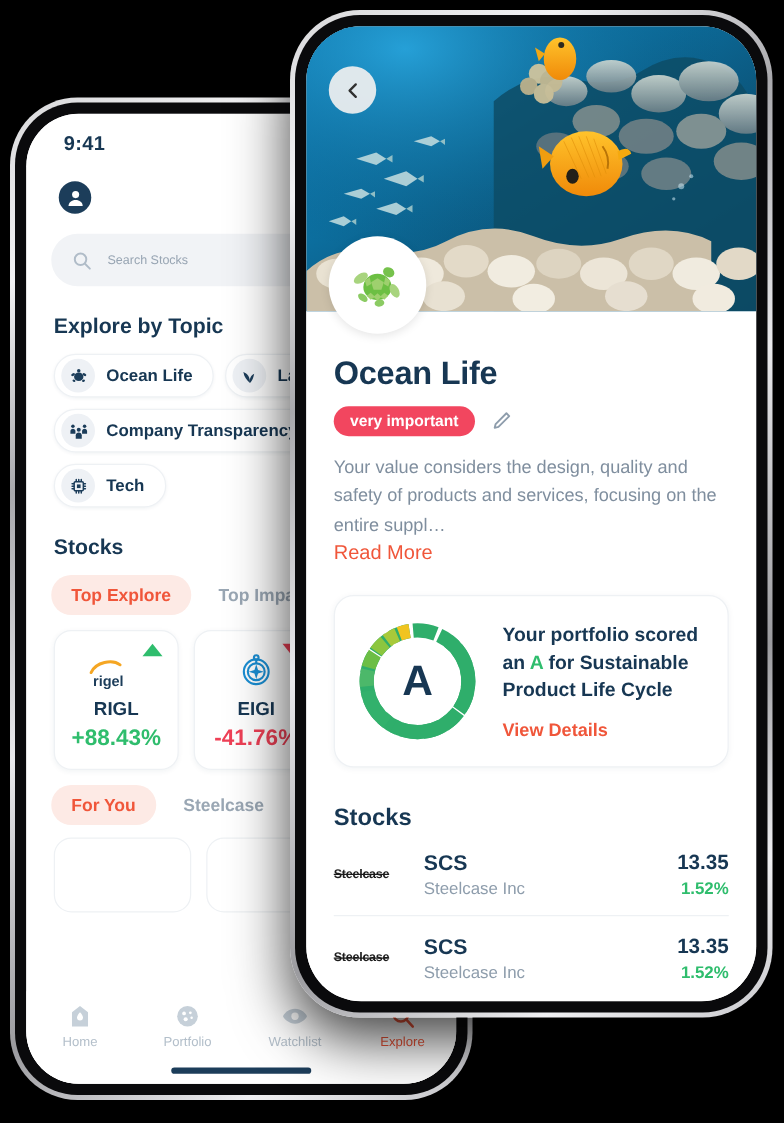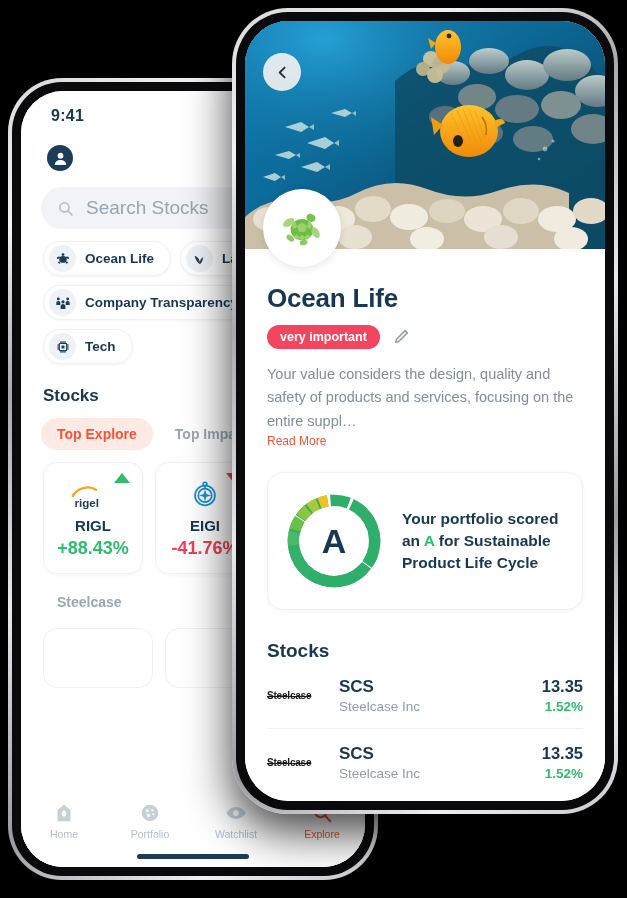--- a/index.html
+++ b/index.html
@@ -48,21 +48,21 @@
   .b-navrow { display: flex; align-items: center; justify-content: space-between;
               padding: 20px 26px 0 26px; }
   .avatar-circle { width: 26px; height: 26px; border-radius: 50%;
                    background: #1c3d5a; display:flex; align-items:center; justify-content:center; }
   .avatar-circle svg { width: 17px; height: 17px; }
   .b-title { font-size: 18px; font-weight: bold; color: #173753; margin-right: 12px; }
 
   .b-search { margin: 16px 20px 0 20px; height: 42px; background: #f1f3f6;
               border-radius: 21px; display: flex; align-items: center; padding: 0 16px; gap: 12px; }
   .b-search svg { width: 17px; height: 17px; flex: none; }
-  .b-search-ph { font-size: 19px; color: #98a5b3; }
+  .b-search-ph { font-size: 10px; color: #98a5b3; }
 
   .b-sechead { font-size: 17px; font-weight: bold; color: #173753; margin: 22px 0 0 22px; }
 
   .chips { display: flex; flex-wrap: wrap; gap: 9px; padding: 12px 0 0 22px; width: 430px; }
   .chip { display: flex; align-items: center; gap: 9px; height: 35px;
           border: 1px solid #eef1f4; border-radius: 18px; padding: 0 16px 0 5px;
           background: #fff; box-shadow: 0 1px 3px rgba(23,55,83,.06); }
   .chip-ic { width: 27px; height: 27px; border-radius: 50%; background: #eef1f5;
              display: flex; align-items: center; justify-content: center; flex: none; }
   .chip-ic svg { width: 16px; height: 16px; }
@@ -118,21 +118,21 @@
                 box-shadow: 0 2px 8px rgba(0,0,0,.10); }
   .topic-logo svg { width: 50px; height: 50px; }
 
   .f-content { padding: 0 22px; }
   .f-title { font-size: 26px; font-weight: bold; color: #173753; margin-top: 34px; letter-spacing: -.2px; }
   .f-badgerow { display: flex; align-items: center; gap: 12px; margin-top: 11px; }
   .f-badge { font-size: 12.5px; font-weight: bold; color: #fff; background: #f2465f;
              border-radius: 13px; padding: 5px 13px; }
   .pencil svg { width: 18px; height: 18px; display: block; }
   .f-desc { font-size: 14.5px; color: #7f8e9e; line-height: 1.62; margin-top: 14px; }
-  .f-readmore { font-size: 12px; color: #f0563a; margin-top: 1px; }
+  .f-readmore { font-size: 16px; color: #f0563a; margin-top: 1px; }
 
   .score-card { margin: 24px 0 0 0; border: 1px solid #eef1f4; border-radius: 16px;
                 background: #fff; box-shadow: 0 1px 5px rgba(23,55,83,.05);
                 display: flex; align-items: center; gap: 16px; padding: 16px 14px; }
   .gauge { position: relative; width: 104px; height: 104px; flex: none; }
   .gauge svg { width: 104px; height: 104px; display: block; }
   .gauge-letter { position: absolute; inset: 0; display: flex; align-items: center;
                   justify-content: center; font-size: 34px; font-weight: bold; color: #173753; }
   .score-text { font-size: 15.5px; font-weight: bold; color: #173753; line-height: 1.42; }
   .score-text .grade { color: #2fbd6d; }
@@ -175,20 +175,21 @@
           </div>
 
           <div class="b-search">
             <svg viewBox="0 0 24 24" fill="none" stroke="#b0bcc8" stroke-width="2.2" stroke-linecap="round">
                 <circle cx="10.5" cy="10.5" r="6.5"></circle>
                 <path d="M15.5 15.5 21 21"></path>
               </svg>
             <span class="b-search-ph">Search Stocks</span>
           </div>
 
+          <div class="b-sechead">Explore by Topic</div>
 
           <div class="chips">
             <div class="chip">
               <span class="chip-ic">
                 <svg viewBox="0 0 24 24" fill="#1c3d5a">
                     <ellipse cx="12" cy="12.6" rx="5.6" ry="5.2"></ellipse>
                     <circle cx="12" cy="5.4" r="2.1"></circle>
                     <ellipse cx="5.2" cy="10" rx="2.4" ry="1.6" transform="rotate(-28 5.2 10)"></ellipse>
                     <ellipse cx="18.8" cy="10" rx="2.4" ry="1.6" transform="rotate(28 18.8 10)"></ellipse>
                     <ellipse cx="6.3" cy="17.4" rx="1.9" ry="1.3" transform="rotate(32 6.3 17.4)"></ellipse>
@@ -269,20 +270,21 @@
                     <path d="M24 12.6v3.8"></path>
                   <path d="M24 17.5 26 24l6.5 2-6.5 2-2 6.5-2-6.5-6.5-2 6.5-2z" fill="#1b8fd4" stroke="none"></path>
                 </svg>
               </span>
               <span class="b-tick">EIGI</span>
               <span class="b-pct neg">-41.76%</span>
             </div>
           </div>
 
           <div class="b-tabs">
+            <div class="b-tab active">For You</div>
             <div class="b-tab">Steelcase</div>
           </div>
           <div class="b-ghostcards">
             <div class="b-ghost"></div>
             <div class="b-ghost"></div>
           </div>
 
           <div class="b-bottomnav">
             <div class="b-navitem">
               <svg viewBox="0 0 24 24" fill="#c6d0d9">
@@ -493,20 +495,21 @@
                     <circle cx="55" cy="55" r="43" stroke="#a8c93a" stroke-dasharray="10 260" stroke-dashoffset="-242"></circle>
                     <circle cx="55" cy="55" r="43" stroke="#f0c420" stroke-dasharray="9 261" stroke-dashoffset="-254"></circle>
                   </g>
                 </svg>
                 <span class="gauge-letter">A</span>
               </div>
               <div>
                 <div class="score-text">
                   <span>Your portfolio scored an </span><span class="grade">A</span><span> for Sustainable Product Life Cycle</span>
                 </div>
+                <div class="score-link">View Details</div>
               </div>
             </div>
 
             <div class="f-stockhead">Stocks</div>
 
             <div class="f-row">
               <span class="f-rowlogo">Steelcase</span>
               <span class="f-rowmid">
                 <span class="f-rowsym">SCS</span>
                 <span class="f-rowname" style="display:block">Steelcase Inc</span>

